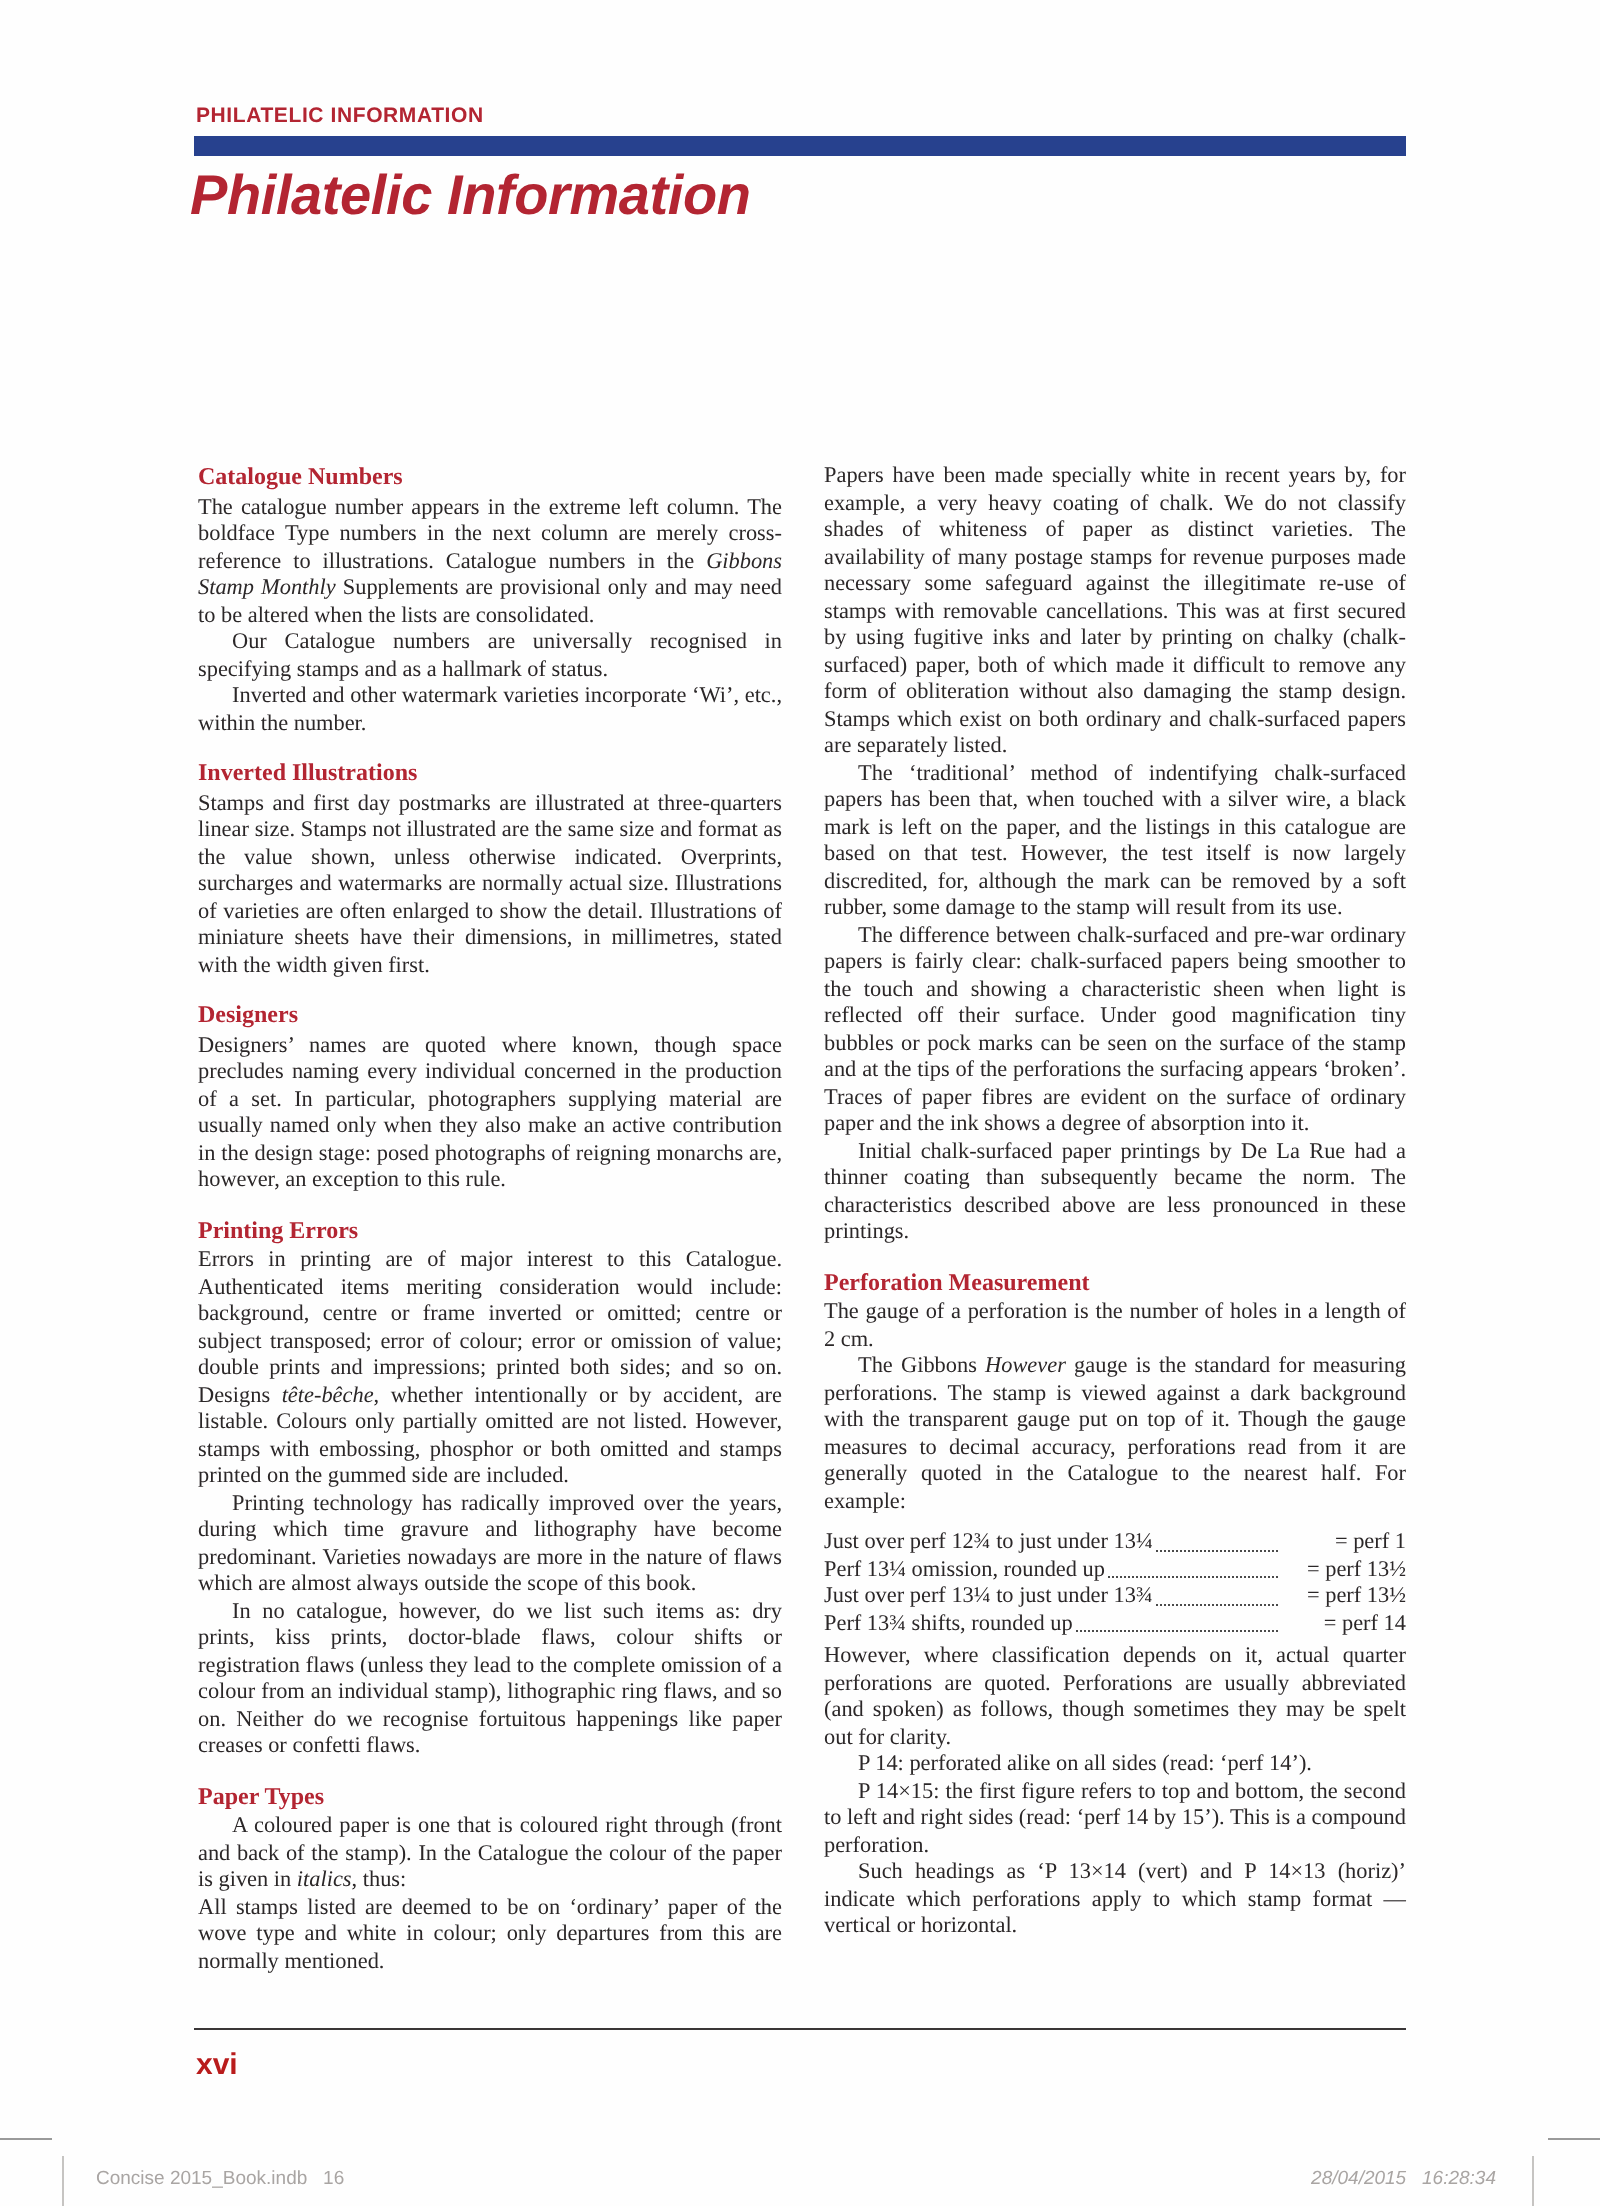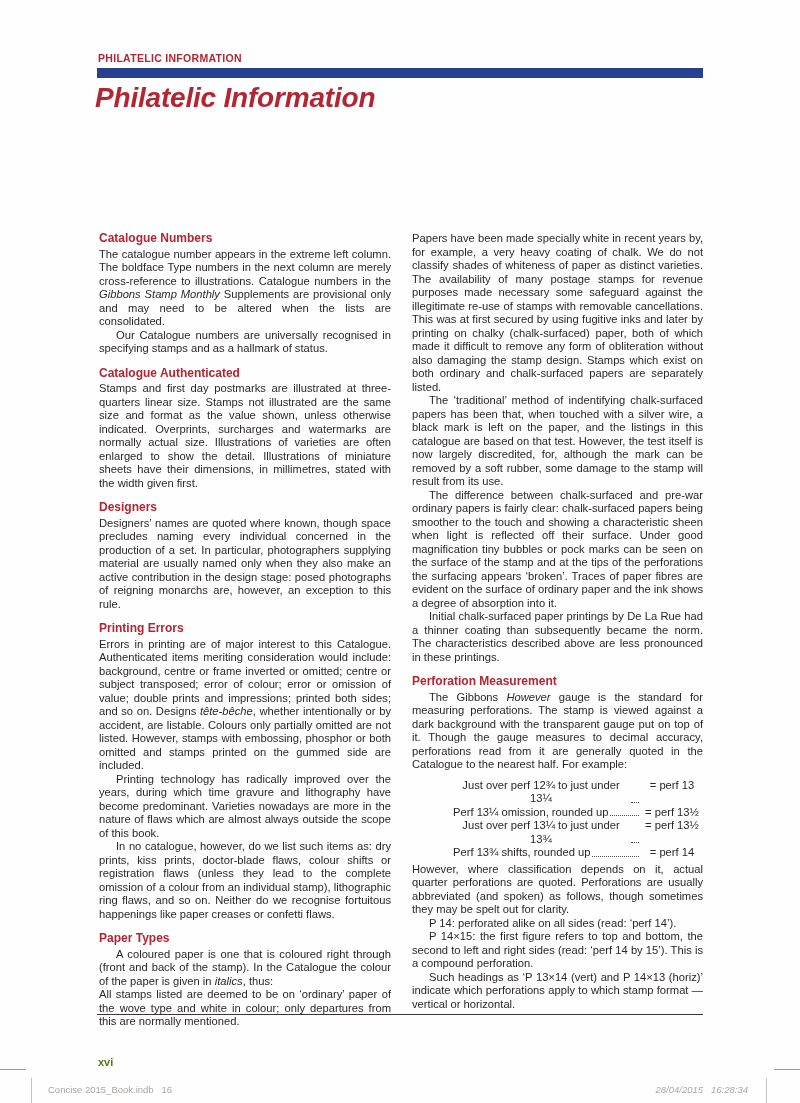--- a/index.html
+++ b/index.html
@@ -26,46 +26,47 @@
   }
   .page-title{
     position:absolute; left:95px; top:82px; margin:0;
     font-size:28px; font-style:italic; font-weight:bold; letter-spacing:-.2px;
     color:var(--red);
   }
   .col{
     position:absolute; top:232px; width:292px;
     font-size:11.2px; line-height:13.5px; text-align:justify;
     color:var(--ink);
+    font-family:Liberation Serif, serif;
   }
   .col-left{ left:99px; }
   .col-right{ left:412px; width:291px; }
   .sec-heading{
     color:var(--red); font-weight:bold; font-size:12px;
     margin:11px 0 2px 0; text-align:left;
   }
   section:first-child > .sec-heading{ margin-top:0; }
   .body-para{ margin:0; }
   .body-para.indent{ text-indent:17px; }
   .it{ font-style:italic; }
-  .leader-row{ display:flex; align-items:baseline; text-align:center;margin-left:41px; }
+  .leader-row{ display:flex; align-items:baseline; text-align:right; }
   .leader-row .dots{
     flex:1; min-width:8px; align-self:flex-end;
     border-bottom:1.6px dotted #4a4a4a; margin:0 2px 3px 2px;
   }
   .leader-right{ flex:none; width:62px; }
   .body-para + .leader-row{ margin-top:7px; }
   .leader-row + .body-para{ margin-top:3px; }
   .footer-rule{
     position:absolute; left:97px; top:1014px; width:606px; height:1.4px;
     background:#3a3637;
   }
   .page-number{
-    position:absolute; left:98px; top:1056px;
-    font-size:11px; font-weight:bold; color:#4d7c0f;
+    position:absolute; left:98px; top:1024px;
+    font-size:15px; font-weight:bold; color:#b91c1c;
   }
   .print-footer{
     position:absolute; top:1084px; font-size:9.5px; color:#a9a5a3;
     white-space:pre;
   }
   .print-footer.left{ left:48px; }
   .print-footer.right{ right:52px;font-style:italic; }
   .crop{ position:absolute; background:#9a9a9a; }
   .crop.h-left{ left:0; top:1069px; width:26px; height:1px; }
   .crop.h-right{ left:774px; top:1069px; width:26px; height:1px; }
@@ -77,23 +78,24 @@
 
 <div class="running-head">PHILATELIC INFORMATION</div>
 <div class="title-bar"></div>
 <h1 class="page-title">Philatelic Information</h1>
 
 <div class="col col-left" id="col-left">
     <section>
       <h3 class="sec-heading">Catalogue Numbers</h3>
       <p class="body-para"><span>The catalogue number appears in the extreme left column. The boldface Type numbers in the next column are merely cross-reference to illustrations. Catalogue numbers in the </span><span class="it">Gibbons Stamp Monthly</span><span> Supplements are provisional only and may need to be altered when the lists are consolidated.</span></p>
       <p class="body-para indent"><span>Our Catalogue numbers are universally recognised in specifying stamps and as a hallmark of status.</span></p>
+      <p class="body-para indent"><span>Inverted and other watermark varieties incorporate ‘Wi’, etc., within the number.</span></p>
     </section>
     <section>
-      <h3 class="sec-heading">Catalogue Authenticated</h3>
+      <h3 class="sec-heading">Inverted Illustrations</h3>
       <p class="body-para"><span>Stamps and first day postmarks are illustrated at three-quarters linear size. Stamps not illustrated are the same size and format as the value shown, unless otherwise indicated. Overprints, surcharges and watermarks are normally actual size. Illustrations of varieties are often enlarged to show the detail. Illustrations of miniature sheets have their dimensions, in millimetres, stated with the width given first.</span></p>
     </section>
     <section>
       <h3 class="sec-heading">Designers</h3>
       <p class="body-para"><span>Designers’ names are quoted where known, though space precludes naming every individual concerned in the production of a set. In particular, photographers supplying material are usually named only when they also make an active contribution in the design stage: posed photographs of reigning monarchs are, however, an exception to this rule.</span></p>
     </section>
     <section>
       <h3 class="sec-heading">Printing Errors</h3>
       <p class="body-para"><span>Errors in printing are of major interest to this Catalogue. Authenticated items meriting consideration would include: background, centre or frame inverted or omitted; centre or subject transposed; error of colour; error or omission of value; double prints and impressions; printed both sides; and so on. Designs </span><span class="it">tête-bêche</span><span>, whether intentionally or by accident, are listable. Colours only partially omitted are not listed. However, stamps with embossing, phosphor or both omitted and stamps printed on the gummed side are included.</span></p>
       <p class="body-para indent"><span>Printing technology has radically improved over the years, during which time gravure and lithography have become predominant. Varieties nowadays are more in the nature of flaws which are almost always outside the scope of this book.</span></p>
@@ -107,25 +109,26 @@
   </div>
 <div class="col col-right" id="col-right">
     <section>
       <p class="body-para"><span>Papers have been made specially white in recent years by, for example, a very heavy coating of chalk. We do not classify shades of whiteness of paper as distinct varieties. The availability of many postage stamps for revenue purposes made necessary some safeguard against the illegitimate re-use of stamps with removable cancellations. This was at first secured by using fugitive inks and later by printing on chalky (chalk-surfaced) paper, both of which made it difficult to remove any form of obliteration without also damaging the stamp design. Stamps which exist on both ordinary and chalk-surfaced papers are separately listed.</span></p>
       <p class="body-para indent"><span>The ‘traditional’ method of indentifying chalk-surfaced papers has been that, when touched with a silver wire, a black mark is left on the paper, and the listings in this catalogue are based on that test. However, the test itself is now largely discredited, for, although the mark can be removed by a soft rubber, some damage to the stamp will result from its use.</span></p>
       <p class="body-para indent"><span>The difference between chalk-surfaced and pre-war ordinary papers is fairly clear: chalk-surfaced papers being smoother to the touch and showing a characteristic sheen when light is reflected off their surface. Under good magnification tiny bubbles or pock marks can be seen on the surface of the stamp and at the tips of the perforations the surfacing appears ‘broken’. Traces of paper fibres are evident on the surface of ordinary paper and the ink shows a degree of absorption into it.</span></p>
       <p class="body-para indent"><span>Initial chalk-surfaced paper printings by De La Rue had a thinner coating than subsequently became the norm. The characteristics described above are less pronounced in these printings.</span></p>
     </section>
     <section>
       <h3 class="sec-heading">Perforation Measurement</h3>
+      <p class="body-para"><span>The gauge of a perforation is the number of holes in a length of 2 cm.</span></p>
       <p class="body-para indent"><span>The Gibbons </span><span class="it">However</span><span> gauge is the standard for measuring perforations. The stamp is viewed against a dark background with the transparent gauge put on top of it. Though the gauge measures to decimal accuracy, perforations read from it are generally quoted in the Catalogue to the nearest half. For example:</span></p>
       <div class="leader-row">
         <span class="leader-left">Just over perf 12¾ to just under 13¼</span>
         <span class="dots"></span>
-        <span class="leader-right">= perf 13</span>
+        <span class="leader-right">= perf 1</span>
       </div>
       <div class="leader-row">
         <span class="leader-left">Perf 13¼ omission, rounded up</span>
         <span class="dots"></span>
         <span class="leader-right">= perf 13½</span>
       </div>
       <div class="leader-row">
         <span class="leader-left">Just over perf 13¼ to just under 13¾</span>
         <span class="dots"></span>
         <span class="leader-right">= perf 13½</span>

